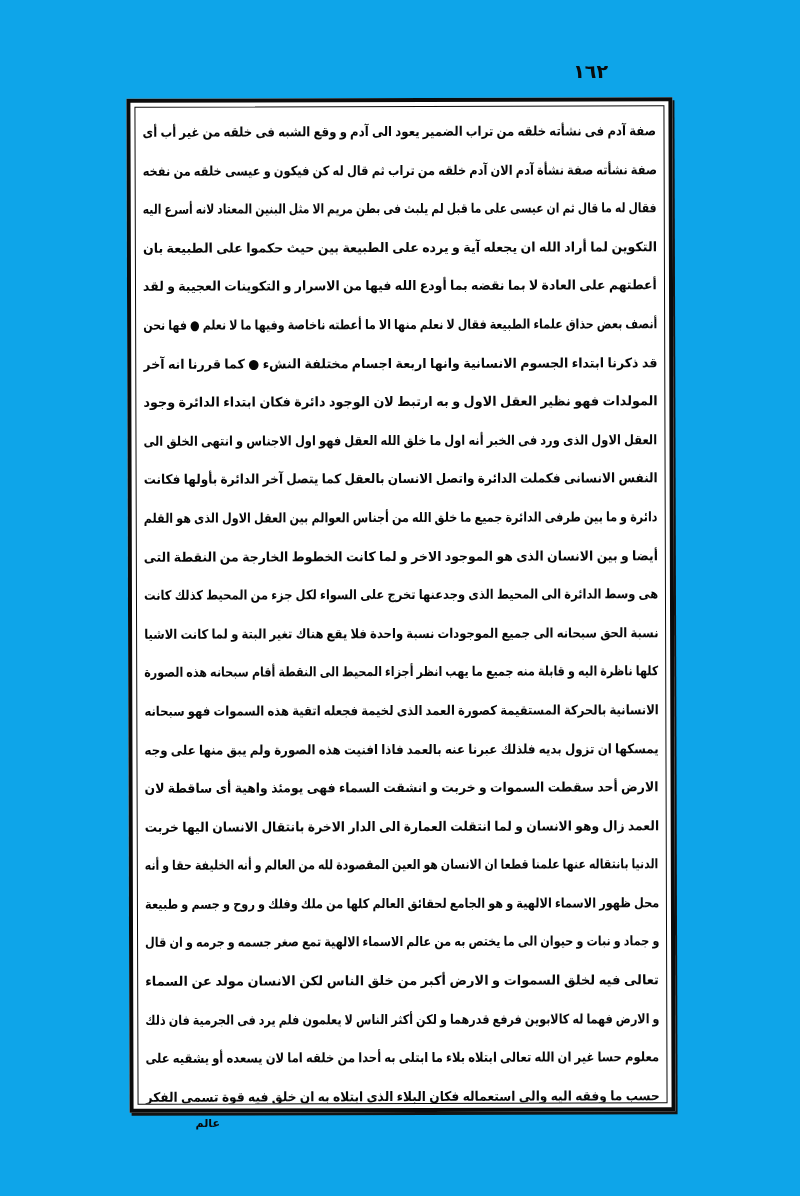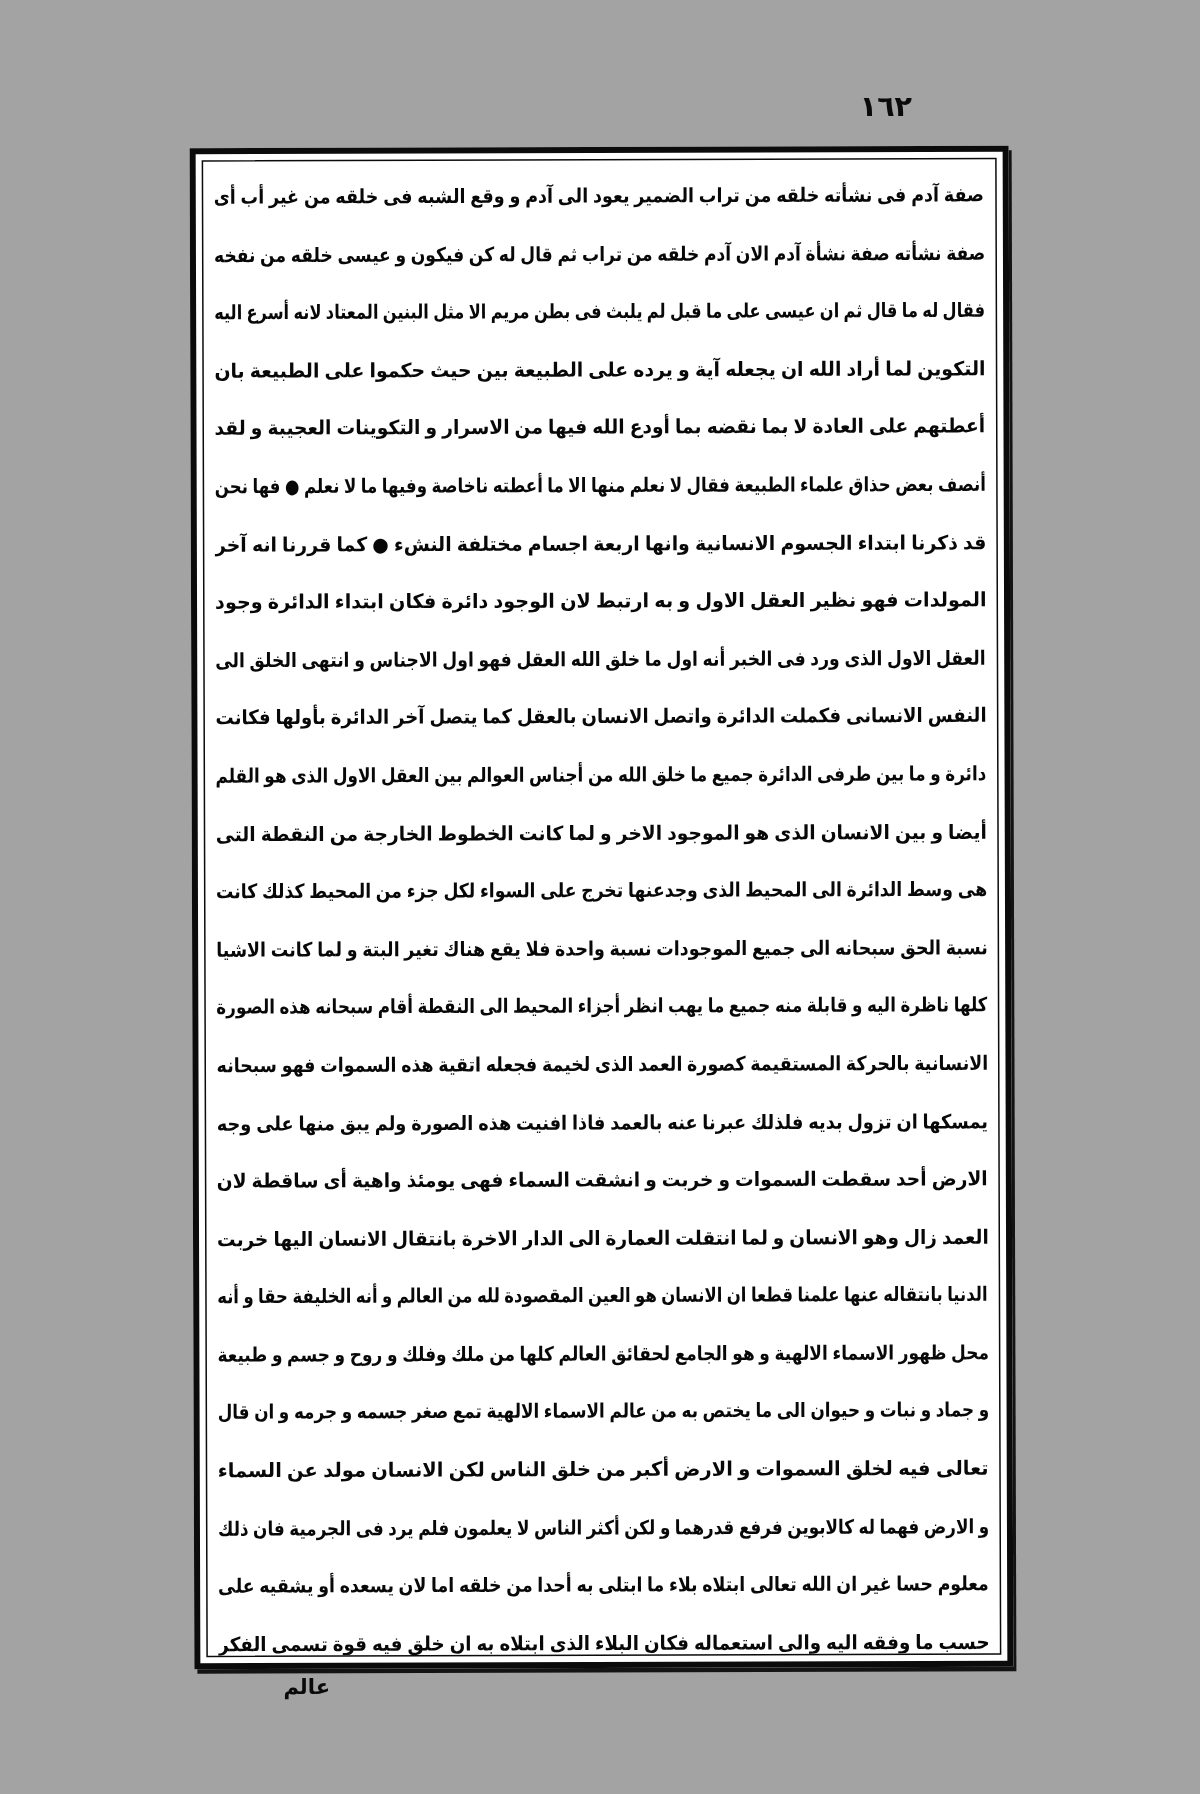--- a/index.html
+++ b/index.html
@@ -10,21 +10,21 @@
   }
 
   body {
     font-family: "DejaVu Sans", "Liberation Sans", sans-serif;
   }
 
   #page {
     position: relative;
     width: 800px;
     height: 1196px;
-    background: #a3a3a3;
+    background: #0ea5e9;
     overflow: hidden;
   }
 
   
   #folio-number {
     position: absolute;
     top: 62px;
     left: 0;
     width: 608px;            
     text-align: right;
@@ -110,21 +110,21 @@
 
   
   #catchword {
     position: absolute;
     top: 1118px;
     left: 0;
     width: 220px;
     text-align: right;
     direction: rtl;
     font-family: "DejaVu Sans", "Liberation Sans", sans-serif;
-    font-size: 14px;
+    font-size: 11px;
     font-weight: 700;
     color: #0a0a0a;
     line-height: 1;
   }
 </style>
 </head>
 <body>
 
 <div id="page">
 

